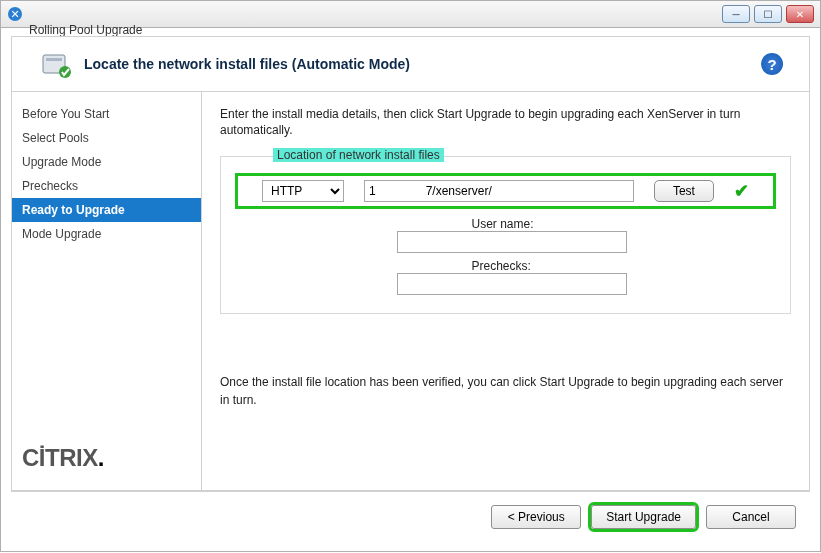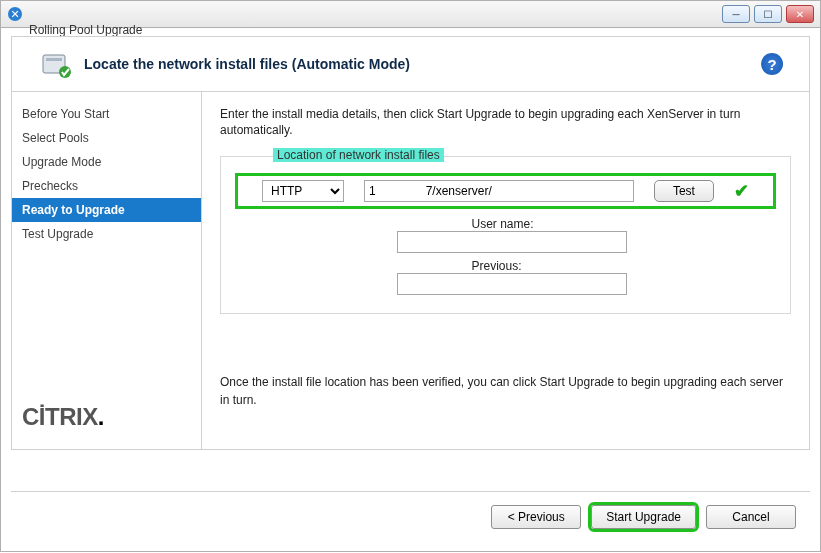--- a/index.html
+++ b/index.html
@@ -41,21 +41,21 @@
 .btn { border:1px solid #8e8e8e; background:linear-gradient(#fdfdfd,#e6e6e6); padding: 2px 18px; height:22px; font:inherit; border-radius:5px; cursor:pointer; }
 .check { color:#19a919; font-size:18px; font-weight:bold; }
 
 .frow { display:flex; align-items:center; margin:6px 0 0 12px;flex-direction:column; }
 .frow label { width: 80px; color:#222; }
 .frow input { width: 230px; }
 
 .note { color:#222; line-height:1.45; margin-top: 40px; max-width: 580px; }
 .note2 { color:#222; margin-top: 14px; }
 
-.footer { height: 50px; border-top:1px solid #d0d0d0; display:flex; align-items:center; justify-content:flex-end; padding: 0 14px; gap:10px;margin-top:41px; }
+.footer { height: 50px; border-top:1px solid #d0d0d0; display:flex; align-items:center; justify-content:flex-end; padding: 0 14px; gap:10px; }
 .fbtn { border:1px solid #8e8e8e; background:linear-gradient(#fdfdfd,#e6e6e6); padding: 4px 14px; font:inherit; border-radius:3px; cursor:pointer; min-width:90px; }
 .fbtn.hl2 { outline:3px solid #1fc11f; }
 </style>
 </head>
 <body>
 
 <div class="titlebar">
   <span class="icon-slot">
     <svg width="16" height="16">
         <circle cx="8" cy="8" r="7" fill="#2b7fd3"></circle>
@@ -83,21 +83,21 @@
     <div class="help">?</div>
   </div>
 
   <div class="body">
     <div class="sidebar">
       <div class="side-item">Before You Start</div>
       <div class="side-item">Select Pools</div>
       <div class="side-item">Upgrade Mode</div>
       <div class="side-item">Prechecks</div>
       <div class="side-item selected">Ready to Upgrade</div>
-      <div class="side-item">Test Upgrade</div>
+      <div class="side-item">Mode Upgrade</div>
       <div class="brand"><span>CİTRIX</span><span class="dot">.</span></div>
     </div>
 
     <div class="main">
       <div class="intro">Enter the install media details, then click Start Upgrade to begin upgrading each XenServer in turn automatically.</div>
 
       <div class="group">
         <span class="legend">Location of network install files</span>
 
         <div class="hl">
@@ -107,21 +107,21 @@
           <input type="text" class="url" value="1               7/xenserver/" style="">
           <button class="btn">Test</button>
           <span class="check">✔</span>
         </div>
 
         <div class="frow">
           <label>User name:</label>
           <input type="text" value="" style="">
         </div>
         <div class="frow">
-          <label>Previous:</label>
+          <label>Prechecks:</label>
           <input type="password" value="" style="">
         </div>
       </div>
 
       <div class="note">Once the install file location has been verified, you can click Start Upgrade to begin upgrading each server in turn.</div>
     </div>
   </div>
 
   <div class="footer">
     <button class="fbtn">&lt; Previous</button>

